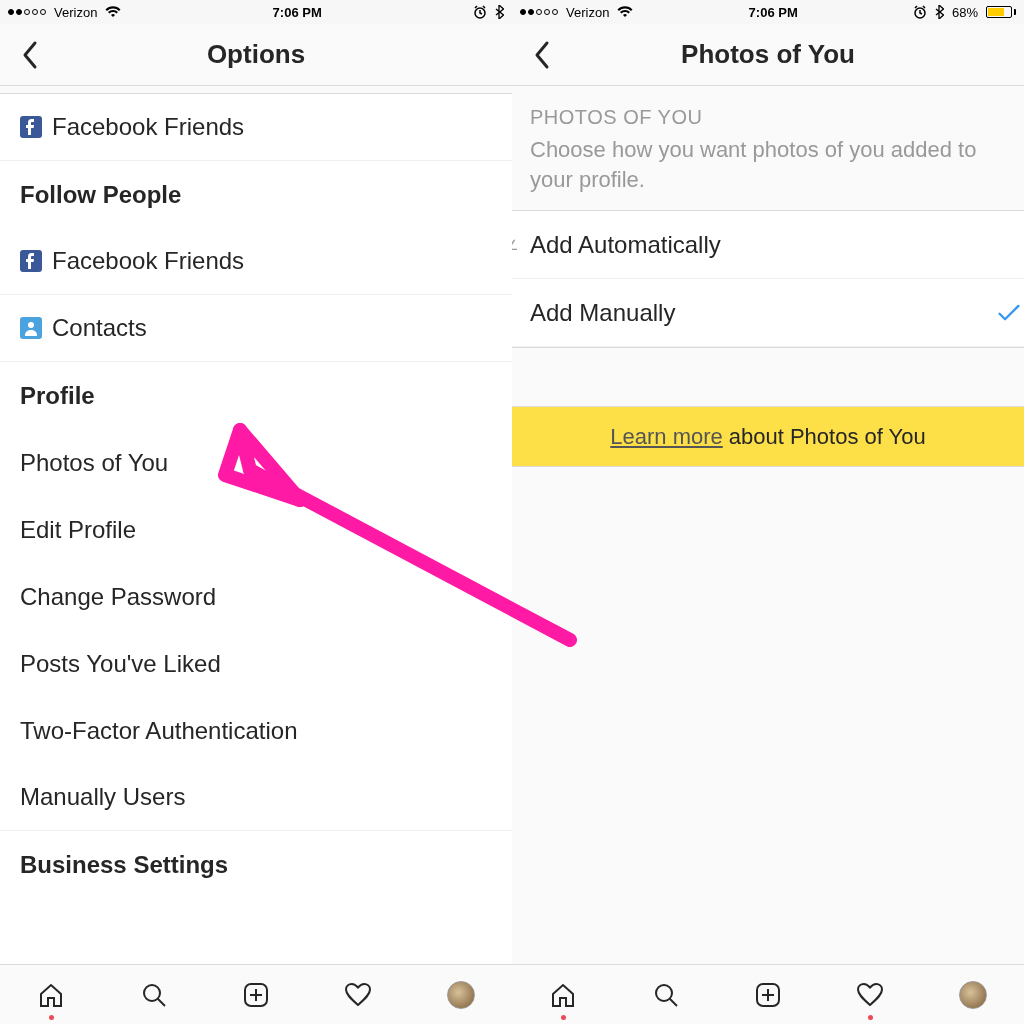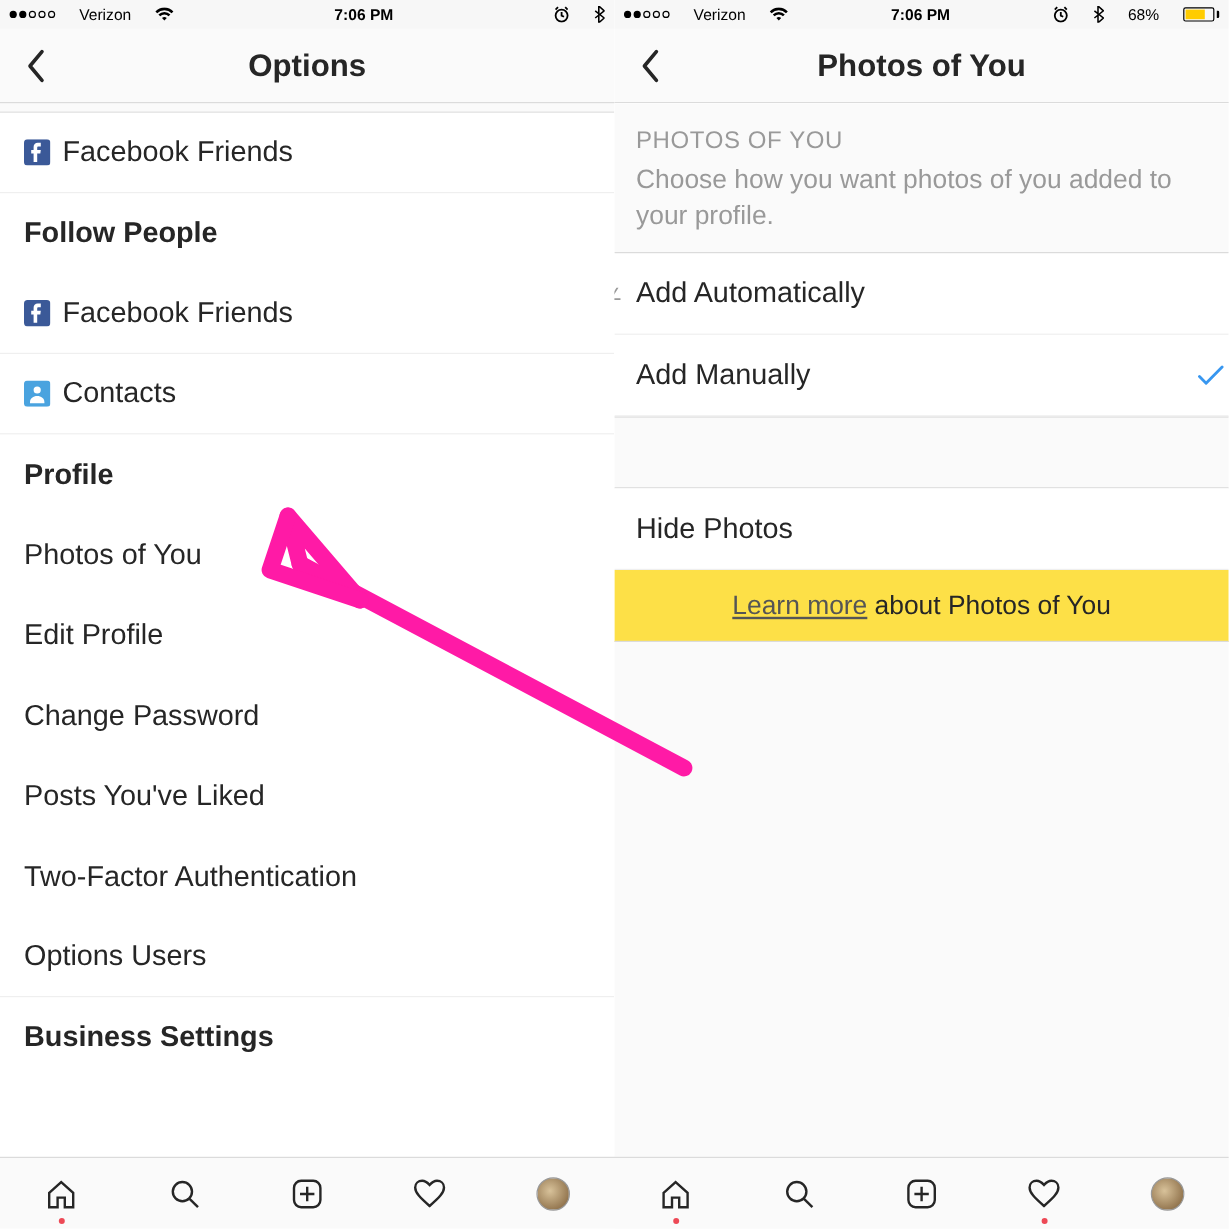--- a/index.html
+++ b/index.html
@@ -1,21 +1,21 @@
 <!DOCTYPE html>
 <html><head>
 <meta charset="utf-8">
 <style>
   * { box-sizing: border-box; margin: 0; padding: 0; }
   html, body { width: 1024px; height: 1024px; font-family: -apple-system, "Helvetica Neue", Arial, sans-serif; background:#fff; overflow:hidden; }
   .container { display:flex; width:1024px; height:1024px; position:relative; }
   .phone { width:512px; height:1024px; display:flex; flex-direction:column; background:#fff; position:relative; }
   
   .status-bar { height:24px; background:#f7f7f7; display:flex; align-items:center; justify-content:space-between; padding:0 8px; font-size:13px; color:#000; }
-  .status-left, .status-right { display:flex; align-items:center; gap:20px; }
+  .status-left, .status-right { display:flex; align-items:center; gap:8px; }
   .sig-dots { display:flex; gap:2px; align-items:center; }
   .dot { width:6px; height:6px; border-radius:50%; border:1px solid #000; }
   .dot.fill { background:#000; }
   .wifi-icon svg, .alarm-icon svg, .bt-icon svg { display:block; }
   .battery { display:flex; align-items:center; gap:2px; }
   .battery-body { width:26px; height:12px; border:1px solid #000; border-radius:2px; position:relative; }
   .battery-fill { position:absolute; left:1px; top:1px; bottom:1px; width:68%; background:#ffcc00; }
   .battery-cap { width:2px; height:6px; background:#000; border-radius:0 1px 1px 0; }
   
   .nav-header { height:62px; background:#fafafa; border-bottom:1px solid #dbdbdb; display:flex; align-items:center; position:relative; }
@@ -151,21 +151,21 @@
       <div class="row no-border">
           <span>Change Password</span>
         </div>
       <div class="row no-border">
           <span>Posts You've Liked</span>
         </div>
       <div class="row no-border">
           <span>Two-Factor Authentication</span>
         </div>
       <div class="row">
-          <span>Options Users</span>
+          <span>Manually Users</span>
         </div>
       <div class="section-header">
           <span>Business Settings</span>
         </div>
     </div>
   </div>
 
   <div class="phone">
     <div class="status-bar">
       <div class="status-left">
@@ -227,23 +227,20 @@
       </div>
       <div class="option-row">
         <span>Add Manually</span>
         <span class="check-slot">
           <svg width="28" height="22" viewBox="0 0 28 22">
               <path d="M2 12 L9 19 L26 2" stroke="#3897f0" stroke-width="3" fill="none" stroke-linecap="round" stroke-linejoin="round"></path>
             </svg>
         </span>
       </div>
       <div class="gap-block"></div>
-      <div class="option-row" style="background:#fff;">
-        <span>Hide Photos</span>
-      </div>
       <div class="learn-more-row">
         <span class="link">Learn more</span>
         <span>about Photos of You</span>
       </div>
       <div class="fill-remain"></div>
     </div>
   </div>
 
   <div class="tab-bar">
     <div class="tab-half">

